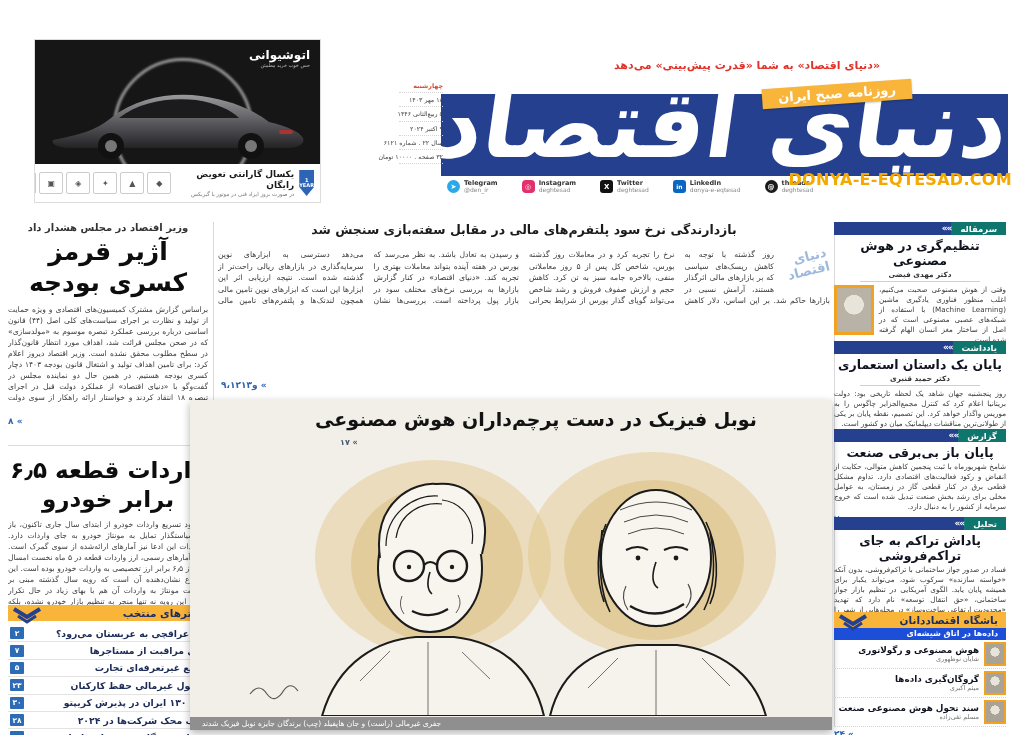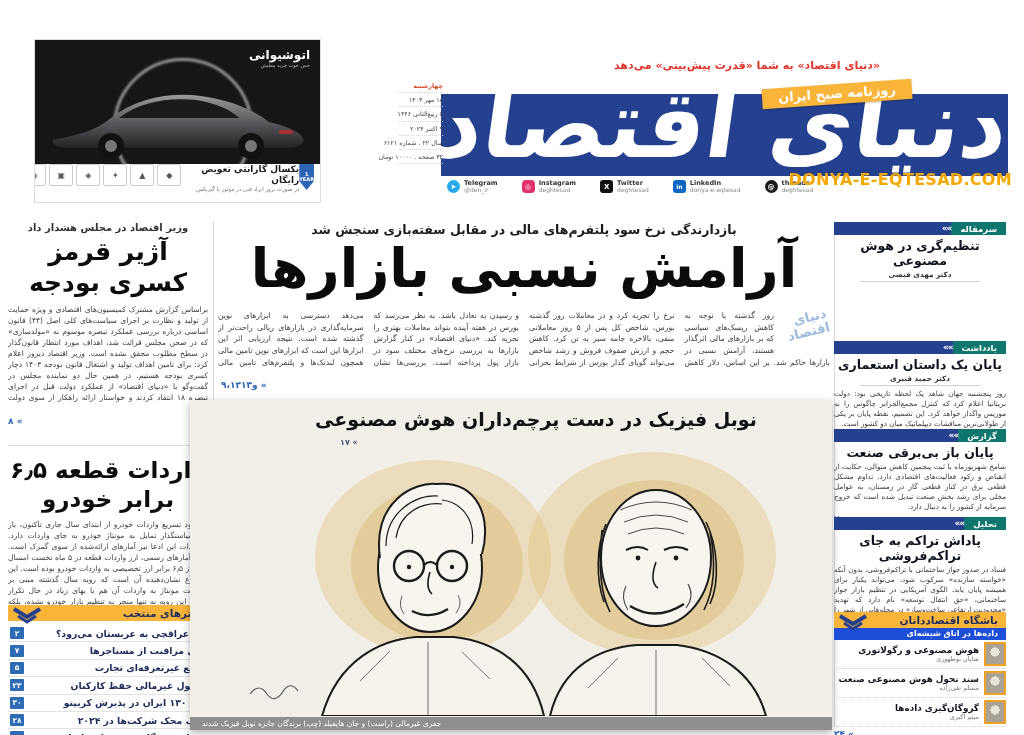--- a/index.html
+++ b/index.html
@@ -6,21 +6,21 @@
   *{box-sizing:border-box;font-family:"DejaVu Sans",sans-serif;}
   .page{position:relative;width:1024px;height:735px;background:#ffffff;overflow:hidden;margin:0 auto;}
 
   
   .car-ad{position:absolute;left:35px;top:40px;width:285px;height:162px;background:#161616;overflow:hidden;box-shadow:0 0 0 1px #ddd;}
   .car-ad .glow{position:absolute;left:78px;top:18px;width:140px;height:140px;border-radius:50%;border:3px solid rgba(255,255,255,.55);filter:blur(1px);}
   .car-ad .brand{position:absolute;right:10px;top:8px;text-align:right;direction:rtl;color:#fff;}
   .car-ad .brand .b1{font-size:12px;font-weight:bold;}
   .car-ad .brand .b2{font-size:5px;color:#bbb;}
   .car-ad svg.car{position:absolute;left:6px;top:34px;}
-  .ad-strip{position:absolute;left:0;bottom:0;width:100%;height:38px;background:#fff;display:flex;direction:rtl;align-items:flex-start;padding:0 6px;}
+  .ad-strip{position:absolute;left:0;bottom:0;width:100%;height:38px;background:#fff;display:flex;direction:rtl;align-items:center;padding:0 6px;gap:5px;}
   .shield{width:22px;height:26px;background:#2d64b5;clip-path:polygon(0 0,100% 0,100% 65%,50% 100%,0 65%);color:#fff;font-size:5px;font-weight:bold;display:flex;align-items:center;justify-content:center;text-align:center;line-height:1.1;}
   .warranty{direction:rtl;text-align:right;flex:0 0 auto;max-width:118px;}
   .warranty .w1{font-size:9px;font-weight:bold;color:#1a1a1a;line-height:1.2;}
   .warranty .w2{font-size:5.5px;color:#777;}
   .logo-row{display:flex;gap:3px;flex:1;justify-content:flex-start;}
   .logo-box{width:24px;height:22px;border:1px solid #ccc;border-radius:2px;display:flex;align-items:center;justify-content:center;font-size:8px;color:#555;}
 
   .tagline{position:absolute;right:144px;top:59px;direction:rtl;color:#e03229;font-size:11px;font-weight:bold;}
   .blue-band{position:absolute;left:441px;top:94px;right:16px;height:82px;background:#24408f;}
   .paper-logo{position:absolute;left:0;right:0;top:-24px;text-align:center;color:#fff;font-size:92px;font-weight:bold;direction:rtl;line-height:1.2;transform:skewX(-8deg) scaleY(1.02);white-space:nowrap;}
@@ -230,21 +230,20 @@
         </div>
       <div class="sel-item">
           <span class="txt">مهمانی بزرگان هنر دنیا در ایران</span>
           <span class="badge-num">۳۲</span>
         </div>
     </div>
   </div>
 
   <div class="center-col">
     <div class="lead-kicker">بازدارندگی نرخ سود پلتفرم‌های مالی در مقابل سفته‌بازی سنجش شد</div>
-    <div class="lead-headline">آرامش نسبی بازارها</div>
     <div class="lead-body">
       <span class="stamp">دنیای اقتصاد</span><span>روز گذشته با توجه به کاهش ریسک‌های سیاسی که بر بازارهای مالی اثرگذار هستند، آرامش نسبی در بازارها حاکم شد. بر این اساس، دلار کاهش نرخ را تجربه کرد و در معاملات روز گذشته بورس، شاخص کل پس از ۵ روز معاملاتی منفی، بالاخره جامه سبز به تن کرد. کاهش حجم و ارزش صفوف فروش و رشد شاخص می‌تواند گویای گذار بورس از شرایط بحرانی و رسیدن به تعادل باشد. به نظر می‌رسد که بورس در هفته آینده بتواند معاملات بهتری را تجربه کند. «دنیای اقتصاد» در کنار گزارش بازارها به بررسی نرخ‌های مختلف سود در بازار پول پرداخته است. بررسی‌ها نشان می‌دهد دسترسی به ابزارهای نوین سرمایه‌گذاری در بازارهای ریالی راحت‌تر از گذشته شده است. نتیجه ارزیابی اثر این ابزارها این است که ابزارهای نوین تامین مالی همچون لندتک‌ها و پلتفرم‌های تامین مالی جمعی، مانعی در برابر نوسانات بازارهای دارایی خواهند بود و از تقاضای سفته‌بازی می‌کاهد.</span>
     </div>
   </div>
   <div class="lead-ref">۹،۱۲و۱۳ «</div>
 
   <div class="panel">
     <div class="panel-title">نوبل فیزیک در دست پرچم‌داران هوش مصنوعی</div>
     <div class="panel-ref">۱۷ «</div>
     <svg class="illus" width="642" height="270" viewBox="0 0 642 270">
@@ -289,20 +288,25 @@
   <div class="right-col">
     <div class="art" style="height:119px">
       <div class="art-head">
           <span class="tagbox">سرمقاله</span>
           <span class="navybar">
             <span>««</span>
           </span>
         </div>
       <div class="art-title">تنظیم‌گری در هوش مصنوعی</div>
       <div class="art-author">دکتر مهدی فیضی</div>
+      <div class="art-body">
+        <span class="photo"></span>
+        <span>وقتی از هوش مصنوعی صحبت می‌کنیم، اغلب منظور فناوری یادگیری ماشین (Machine Learning) با استفاده از شبکه‌های عصبی مصنوعی است که در اصل از ساختار مغز انسان الهام گرفته شده است.</span>
+        
+      </div>
     </div>
     <div class="art" style="height:88px">
       <div class="art-head">
           <span class="tagbox">یادداشت</span>
           <span class="navybar">
             <span>««</span>
           </span>
         </div>
       <div class="art-title">پایان یک داستان استعماری</div>
       <div class="art-author">دکتر حمید قنبری</div>
@@ -349,28 +353,28 @@
       <div class="club-item">
         <span class="club-photo"></span>
         <span class="club-t">
             <div class="t1">هوش مصنوعی و رگولاتوری</div>
             <div class="t2">شایان نوظهوری</div>
           </span>
       </div>
       <div class="club-item">
         <span class="club-photo"></span>
         <span class="club-t">
-            <div class="t1">سند تحول هوش مصنوعی صنعت</div>
-            <div class="t2">مسلم تقی‌زاده</div>
+            <div class="t1">گروگان‌گیری داده‌ها</div>
+            <div class="t2">میثم اکبری</div>
           </span>
       </div>
       <div class="club-item">
         <span class="club-photo"></span>
         <span class="club-t">
-            <div class="t1">گروگان‌گیری داده‌ها</div>
-            <div class="t2">میثم اکبری</div>
+            <div class="t1">سند تحول هوش مصنوعی صنعت</div>
+            <div class="t2">مسلم تقی‌زاده</div>
           </span>
       </div>
       <span class="pref">۲۴ «</span>
     </div>
   </div>
 
 </div>
 
 </body></html>

